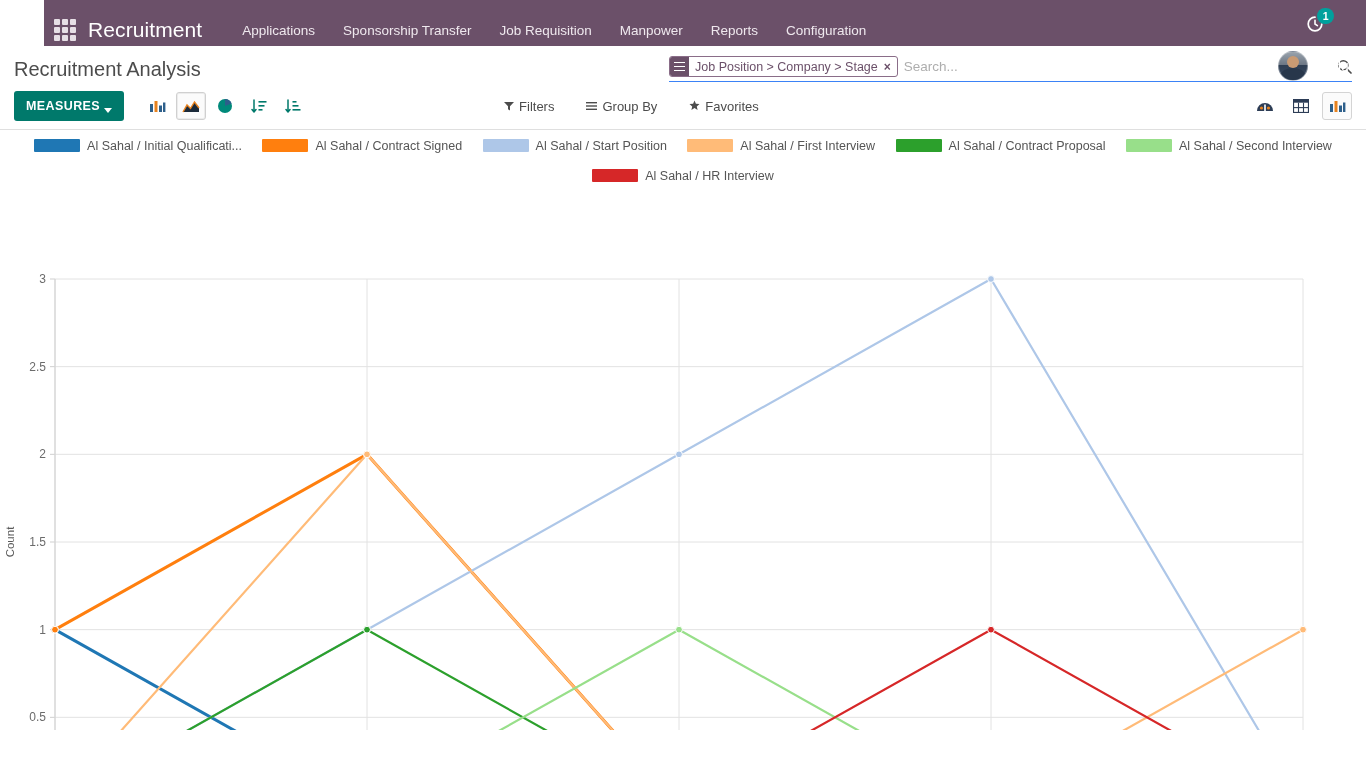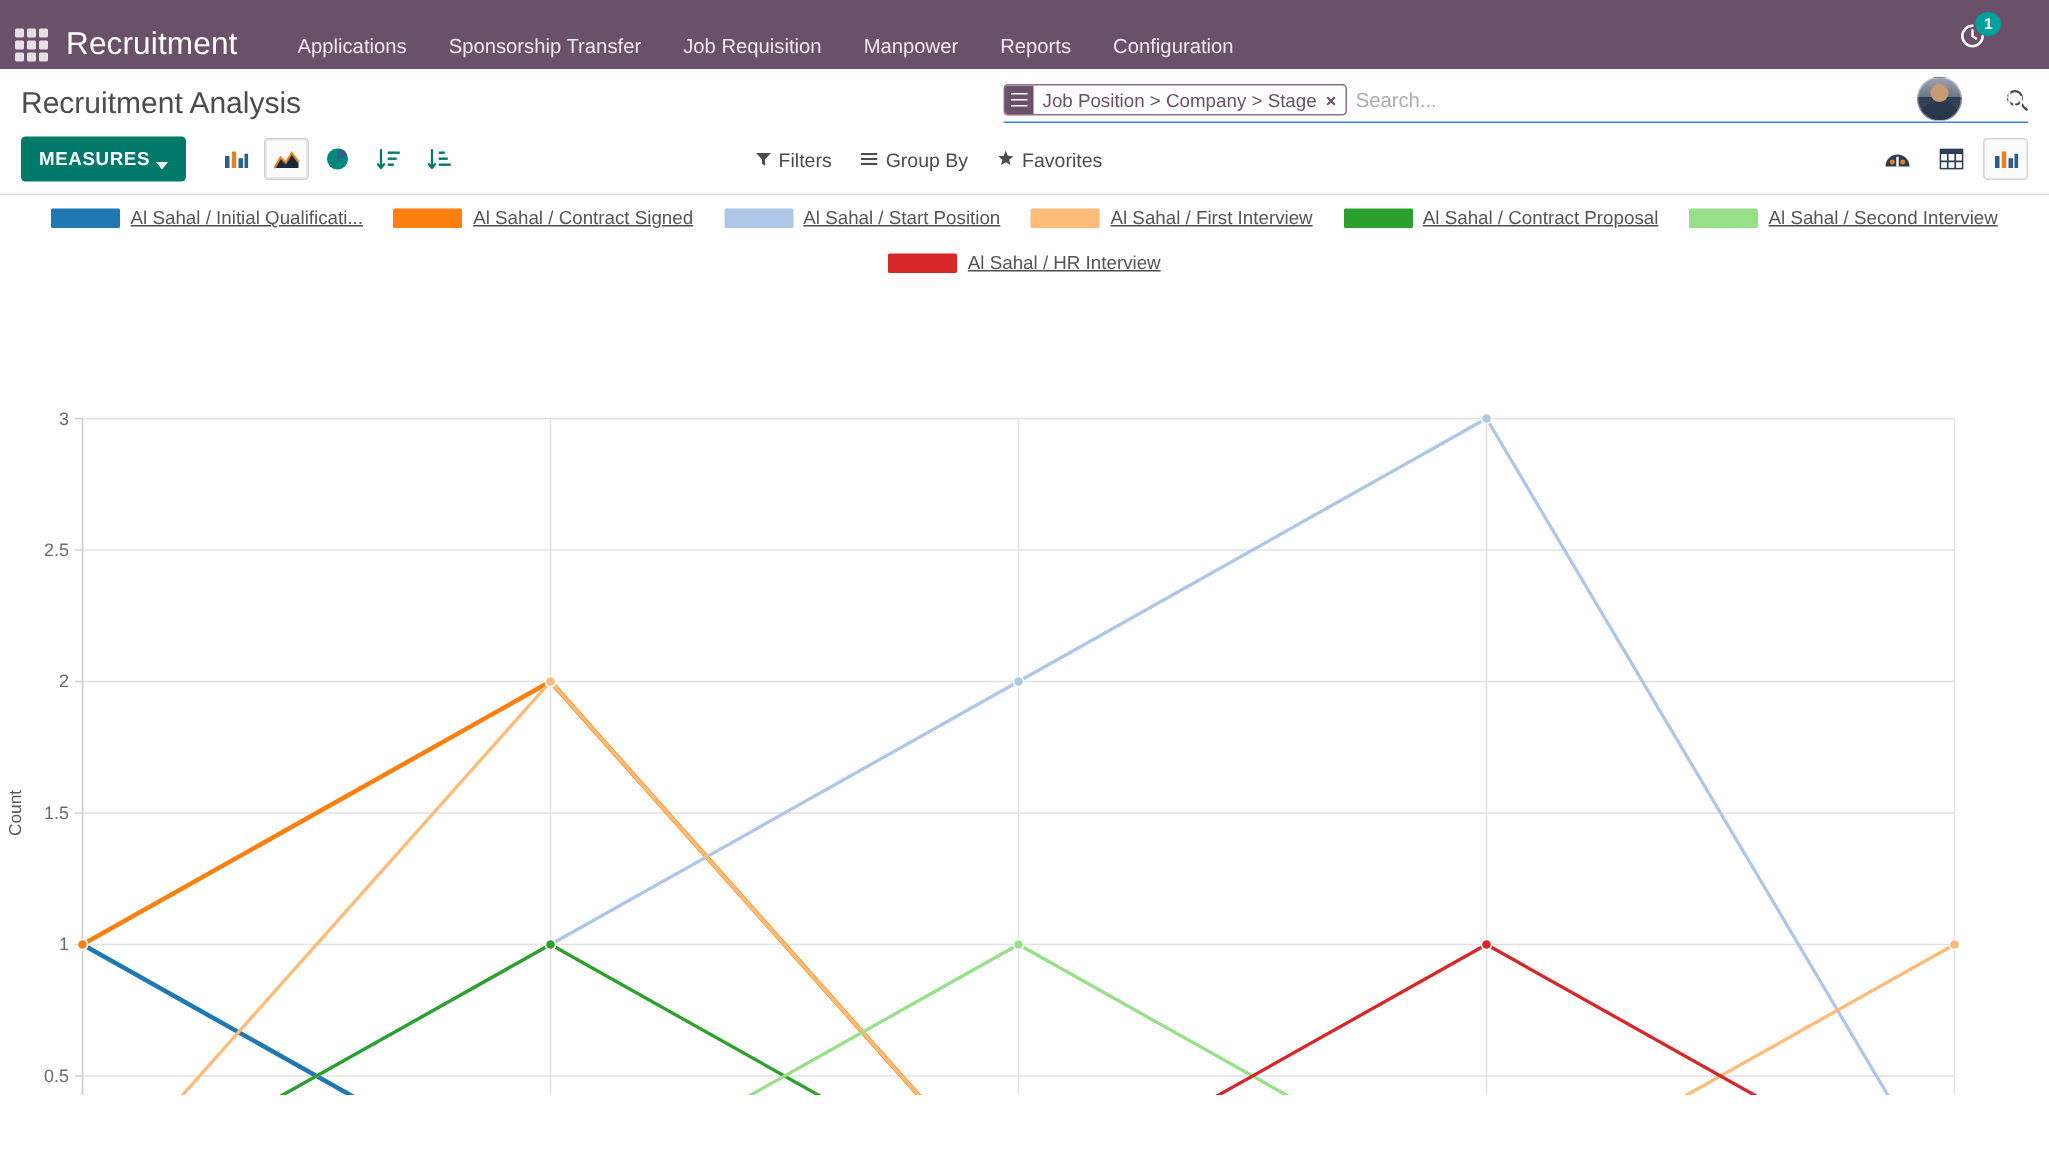--- a/index.html
+++ b/index.html
@@ -13,20 +13,21 @@
 
   
   .navbar {
     height: 46px;
     background: #6b5069;
     display: flex;
     align-items: center;
     padding: 14px 14px 0 10px;
     color: #ffffff;
     position: relative;
+    margin-left: 44px;
   }
   .apps-grid {
     width: 22px; height: 22px;
     display: grid;
     grid-template-columns: repeat(3, 1fr);
     grid-template-rows: repeat(3, 1fr);
     gap: 2px;
     margin-right: 12px;
     cursor: pointer;
   }
@@ -193,21 +194,21 @@
     width: 30px; height: 28px;
     display: flex; align-items: center; justify-content: center;
     border-radius: 3px;
     cursor: pointer;
     border: 1px solid transparent;
   }
   .tool-btn.active { border-color: #d0d0d0; background:#fbfbfb; box-shadow: 0 0 0 1px #ececec inset; }
 
   .search-tools {
     margin-left: 196px;
-    display: flex; align-items: center; gap: 20px;
+    display: flex; align-items: center; gap: 32px;
   }
   .st-item {
     font-size: 13px;
     color: #4c4c4c;
     display: flex; align-items: center; gap: 5px;
     cursor: pointer;
     white-space: nowrap;
   }
   .view-switcher {
     margin-left: auto;
@@ -224,25 +225,24 @@
   
   .chart-wrap { position: relative; width: 1366px; height: 640px; background:#fff; }
   .legend {
     padding: 9px 0 0 0;
     text-align: center;
     line-height: 0;
   }
   .legend-row { white-space: nowrap; }
   .legend-item {
     display: inline-flex;
-    align-items: flex-start;
+    align-items: flex-end;
     margin: 0 8px;
     cursor: pointer;
     line-height: 1;
-    text-decoration: underline;
   }
   .legend-swatch {
     width: 46px; height: 13px;
     display: inline-block;
     margin-right: 7px;
     border-radius: 1px;
   }
   .legend-text { font-size: 12.5px; color: #555; }
 
   .plot { position: absolute; left: 0; top: 0; }

